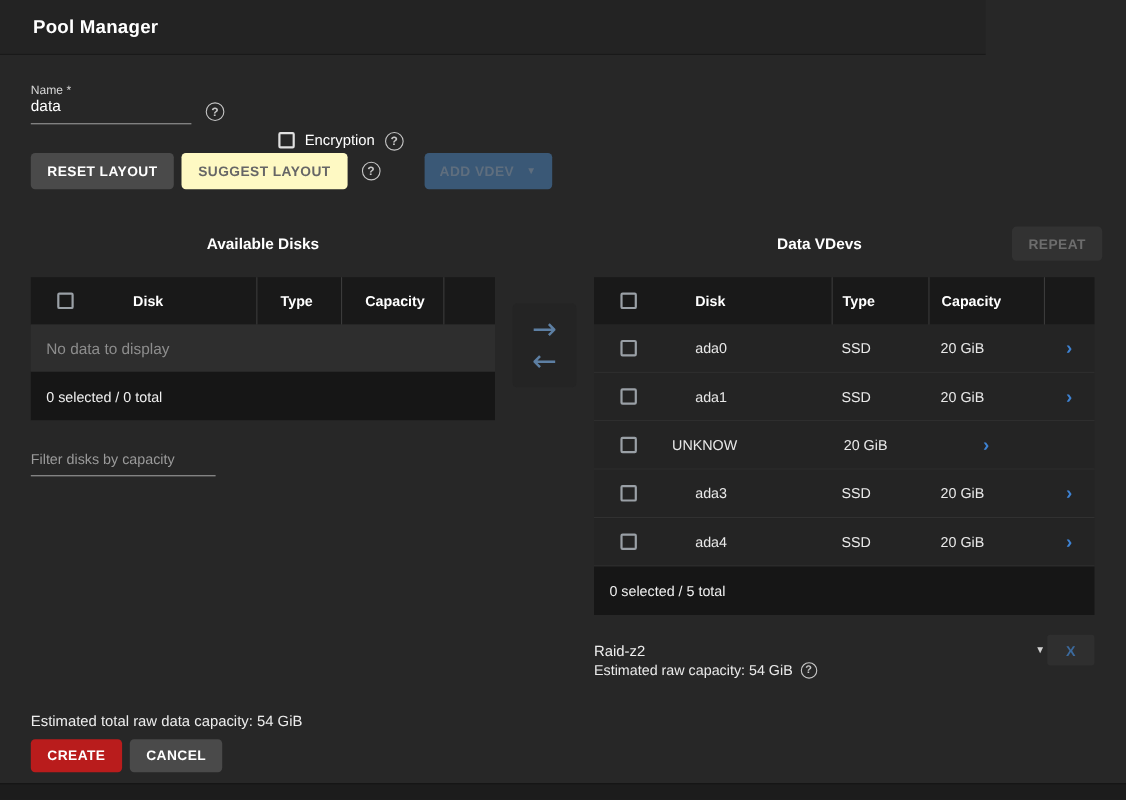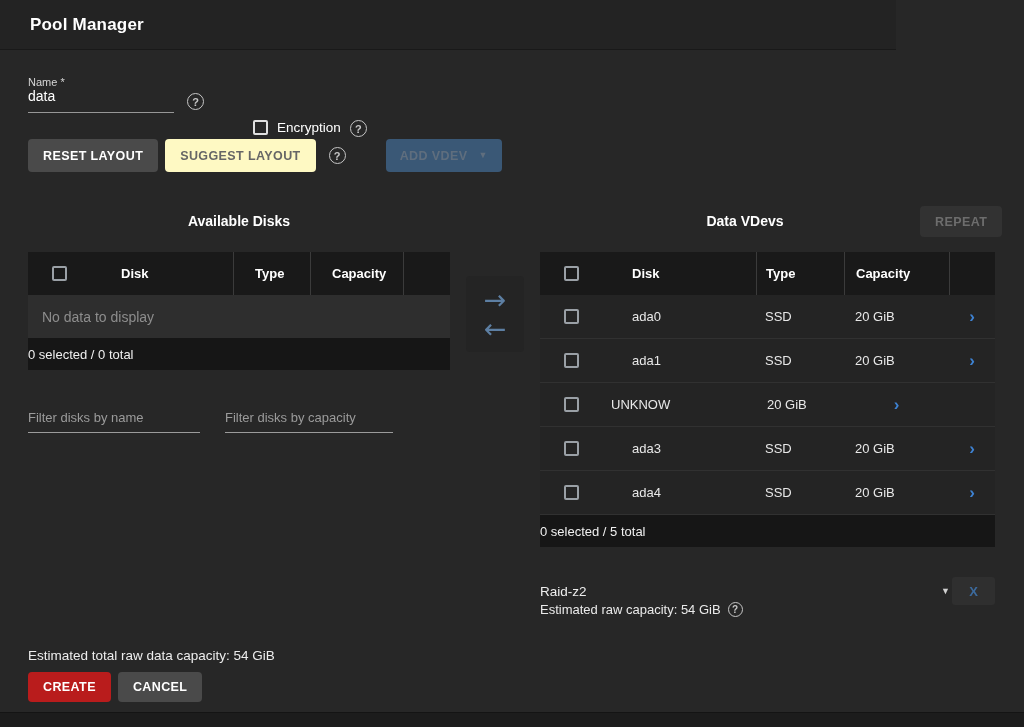--- a/index.html
+++ b/index.html
@@ -54,21 +54,21 @@
   .hc.div { border-left:1px solid #3b3b3b; }
   .hc-check { justify-content:center; }
   .left-table .hc-disk { padding-left:31px; }
   .left-table .hc-type { padding-left:21px; }
   .left-table .hc-cap { padding-left:21px; }
   .right-table .hc-disk { padding-left:30px; }
   .right-table .hc-type { padding-left:9px; }
   .right-table .hc-cap { padding-left:11px; }
   .empty-row { height:43px; background:#2e2e2e; display:flex; align-items:center; padding-left:14px;
                color:#8d8d8d; font-size:14px; }
-  .tfoot { height:32px; background:#161616; display:flex; align-items:center; 
+  .tfoot { height:44px; background:#161616; display:flex; align-items:center; padding-left:14px;
            color:#f0f0f0; font-size:13px; font-weight:500; }
   .vrow { display:grid; grid-template-columns:62px 154px 88px 105px 46px; height:44px; background:#242424;
           align-items:center; border-bottom:1px solid #313131; color:#e8e8e8; font-size:13px; }
   .vrow:last-of-type { border-bottom:none; }
   .cell { display:flex; align-items:center; height:100%; }
   .c-check { justify-content:center; }
   .c-check .checkbox, .hc-check .checkbox { border-color:#9aa0a6; }
   .c-disk { padding-left:30px; }
   .c-type { padding-left:9px; }
   .c-cap { padding-left:11px; }
@@ -147,21 +147,20 @@
       <div class="hc hc-disk">Disk</div>
       <div class="hc hc-type div">Type</div>
       <div class="hc hc-cap div">Capacity</div>
       <div class="hc div"></div>
     </div>
     <div class="empty-row">No data to display</div>
     <div class="tfoot">0 selected / 0 total</div>
   </div>
 
   <div class="filters">
-    <input class="filter-input f-name" type="text" placeholder="Filter disks by name" style="">
     <input class="filter-input f-cap" type="text" placeholder="Filter disks by capacity" style="">
   </div>
 
   <div class="arrows">
     <span class="arrow">→</span>
     <span class="arrow">←</span>
   </div>
 
   <div class="pane-title right-title">Data VDevs</div>
   <button class="btn btn-repeat">REPEAT</button>

